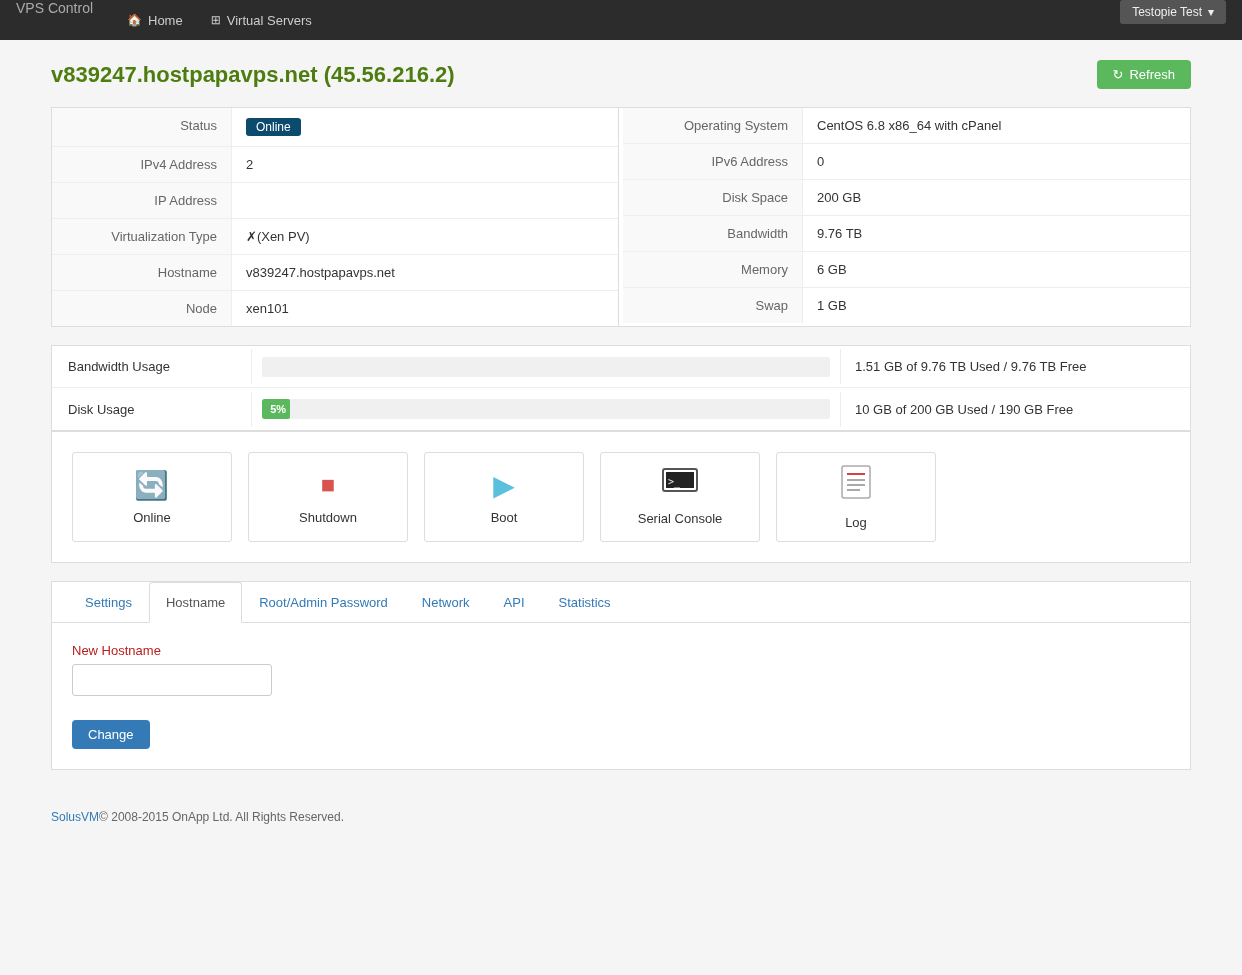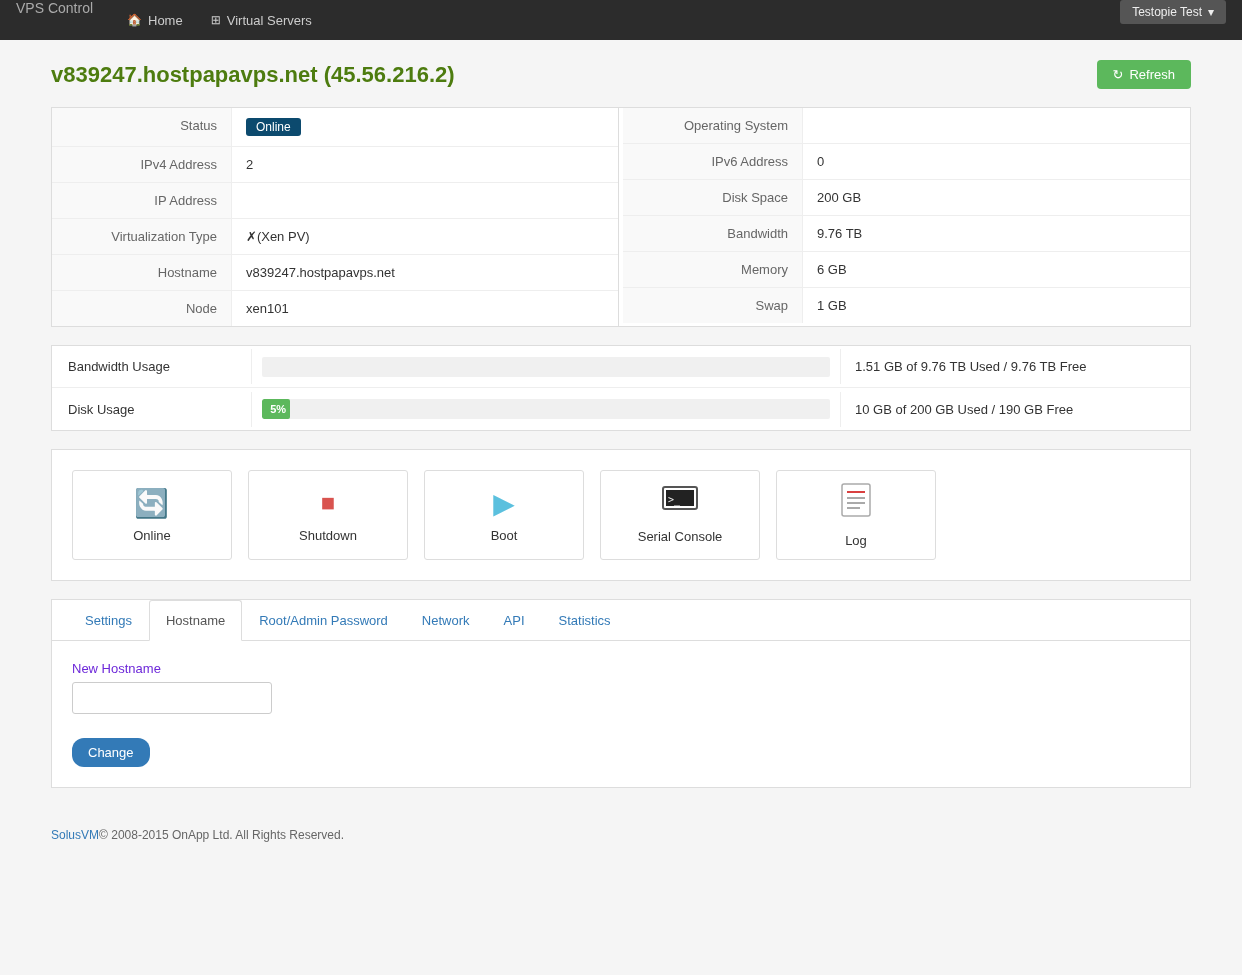--- a/index.html
+++ b/index.html
@@ -123,21 +123,20 @@
       padding: 2px 10px;
       border-radius: 3px;
       font-size: 12px;
       display: inline-block;
     }
 
     
     .usage-section {
       border: 1px solid #ddd;
       background: white;
-      margin-bottom: 18px;
     }
     .usage-row {
       display: flex;
       align-items: center;
       border-bottom: 1px solid #eee;
       min-height: 42px;
     }
     .usage-row:last-child { border-bottom: none; }
     .usage-label {
       width: 200px;
@@ -240,37 +239,37 @@
     }
 
     
     .form-group {
       margin-bottom: 16px;
     }
     .form-label {
       display: block;
       margin-bottom: 6px;
       font-size: 13px;
-      color: #6d28d9;
+      color: #b91c1c;
     }
     .form-input {
       width: 200px;
       height: 32px;
       padding: 5px 10px;
       border: 1px solid #ccc;
       border-radius: 3px;
       font-size: 13px;
       display: block;
     }
     .change-btn {
       background: #337ab7;
       color: white;
       border: none;
       padding: 7px 16px;
-      border-radius: 12px;
+      border-radius: 4px;
       cursor: pointer;
       font-size: 13px;
       margin-top: 8px;
     }
 
     
     .footer {
       text-align: left;
       padding: 20px 20px;
       font-size: 12px;
@@ -342,20 +341,21 @@
       </div>
       <div class="info-row">
         <div class="info-label">Node</div>
         <div class="info-value">xen101</div>
       </div>
     </div>
 
     <div class="info-panel">
       <div class="info-row">
         <div class="info-label">Operating System</div>
+        <div class="info-value">CentOS 6.8 x86_64 with cPanel</div>
       </div>
       <div class="info-row">
         <div class="info-label">IPv6 Address</div>
         <div class="info-value">0</div>
       </div>
       <div class="info-row">
         <div class="info-label">Disk Space</div>
         <div class="info-value">200 GB</div>
       </div>
       <div class="info-row">

